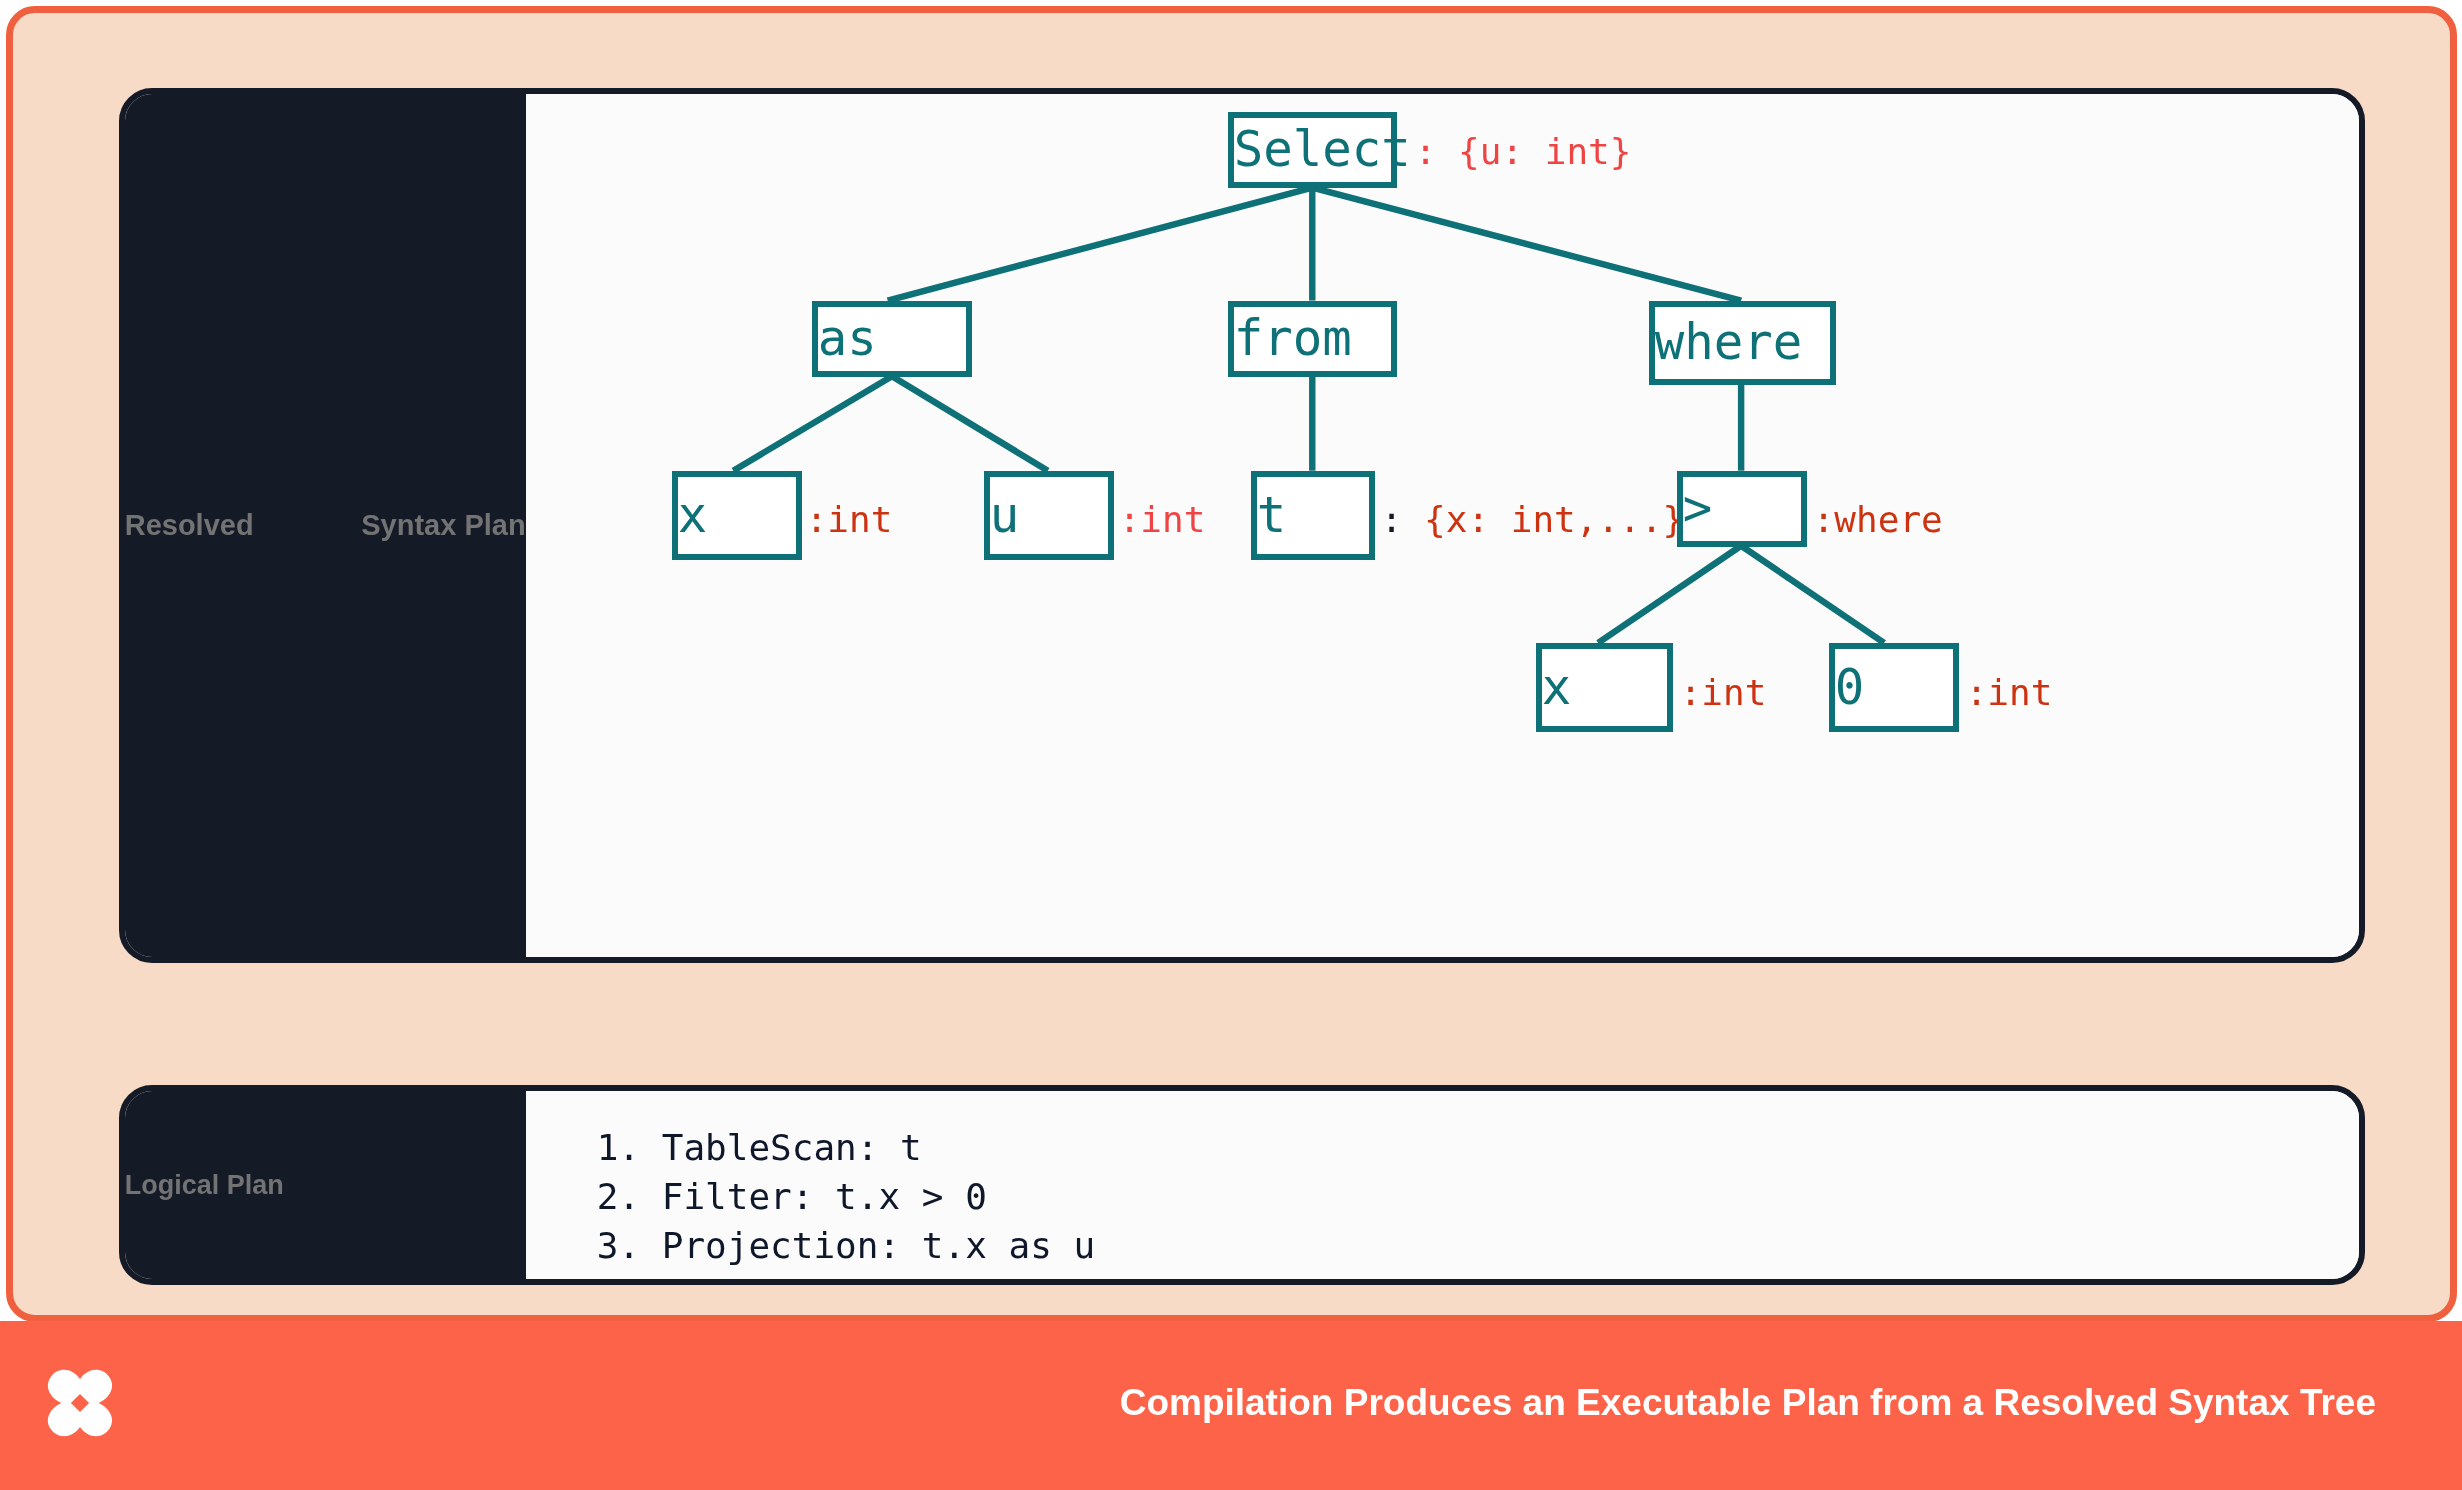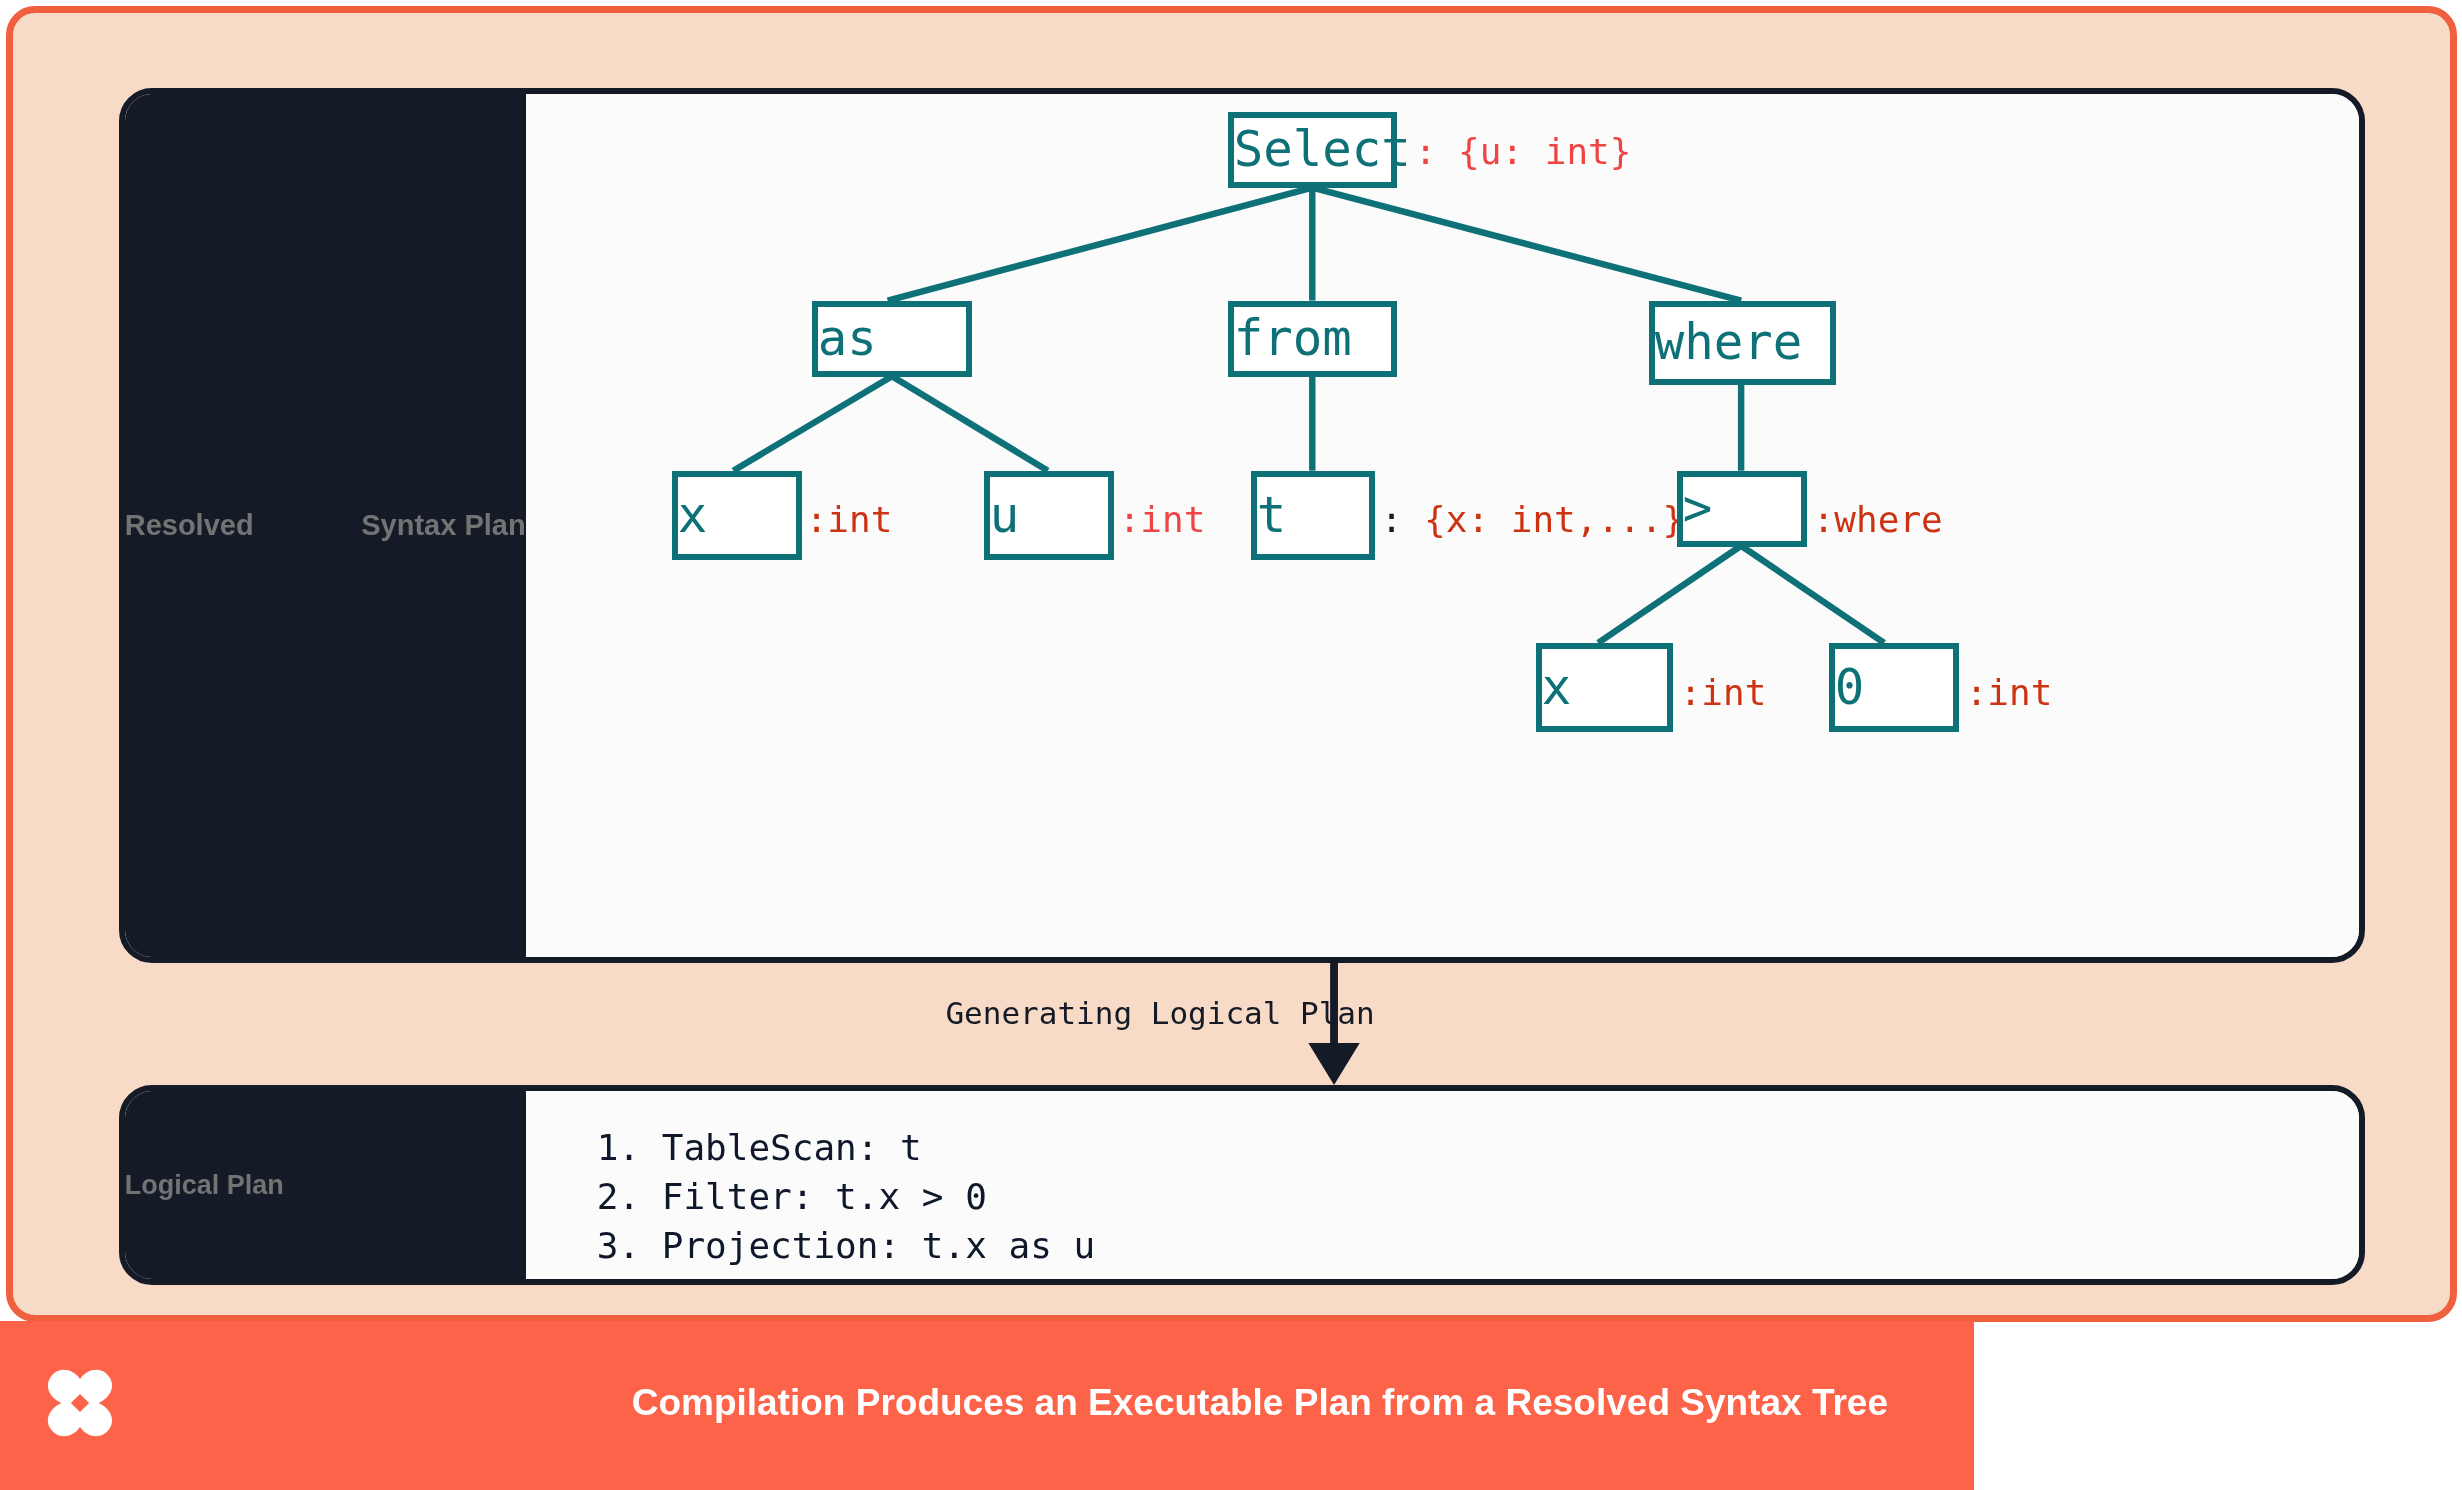--- a/index.html
+++ b/index.html
@@ -142,21 +142,21 @@
     line-height: 1.36;
     color: #0f172a;
     white-space: pre;
   }
 
   
   #footer {
     position: absolute;
     left: 0;
     top: 1321px;
-    width: 1974px;
+    width: 2462px;
     height: 169px;
     background: #FC6348;
     display: flex;
     align-items: center;
   }
   #footer-logo {
     position: absolute;
     left: 34px;
     top: 36px;
     width: 92px;
@@ -256,27 +256,20 @@
         <div class="ann red" style="left:1154px; top:581px;"><span>:int</span></div>
 
         <div class="node-box" style="left:1303px; top:549px; width:130px; height:89px;">
           <span>0</span>
         </div>
         <div class="ann red" style="left:1440px; top:581px;"><span>:int</span></div>
 
       </div>
     </div>
 
-    <div id="connector">
-      <svg width="2246" height="122" viewBox="0 0 3142 171">
-        <line x1="1700" y1="0" x2="1700" y2="130" stroke="#151A27" stroke-width="11"></line>
-        <polygon points="1700,171 1664,112 1736,112" fill="#151A27"></polygon>
-      </svg>
-      <div id="connector-label">Generating Logical Plan</div>
-    </div>
 
     <div class="card" id="card-plan">
       <div class="card-label">Logical Plan</div>
       <div class="card-body">
         <div id="plan-list">1. TableScan: t
 2. Filter: t.x &gt; 0
 3. Projection: t.x as u</div>
       </div>
     </div>
 

